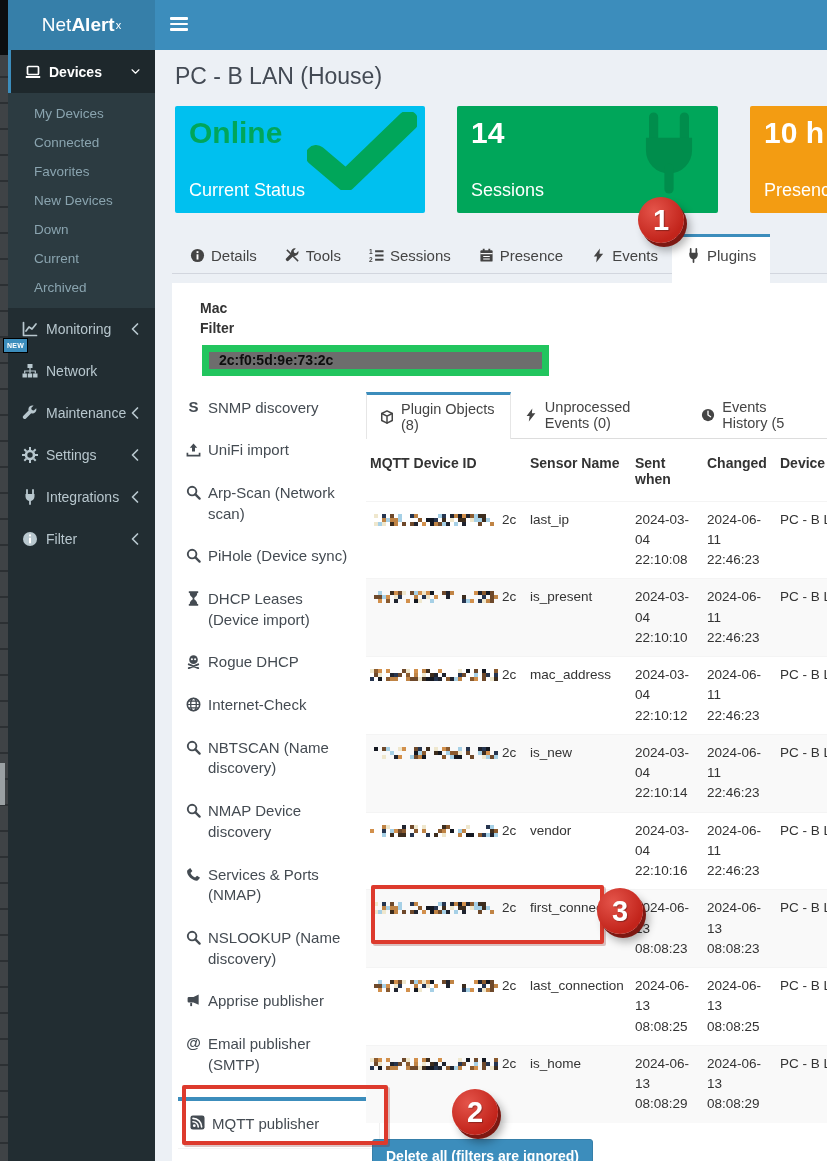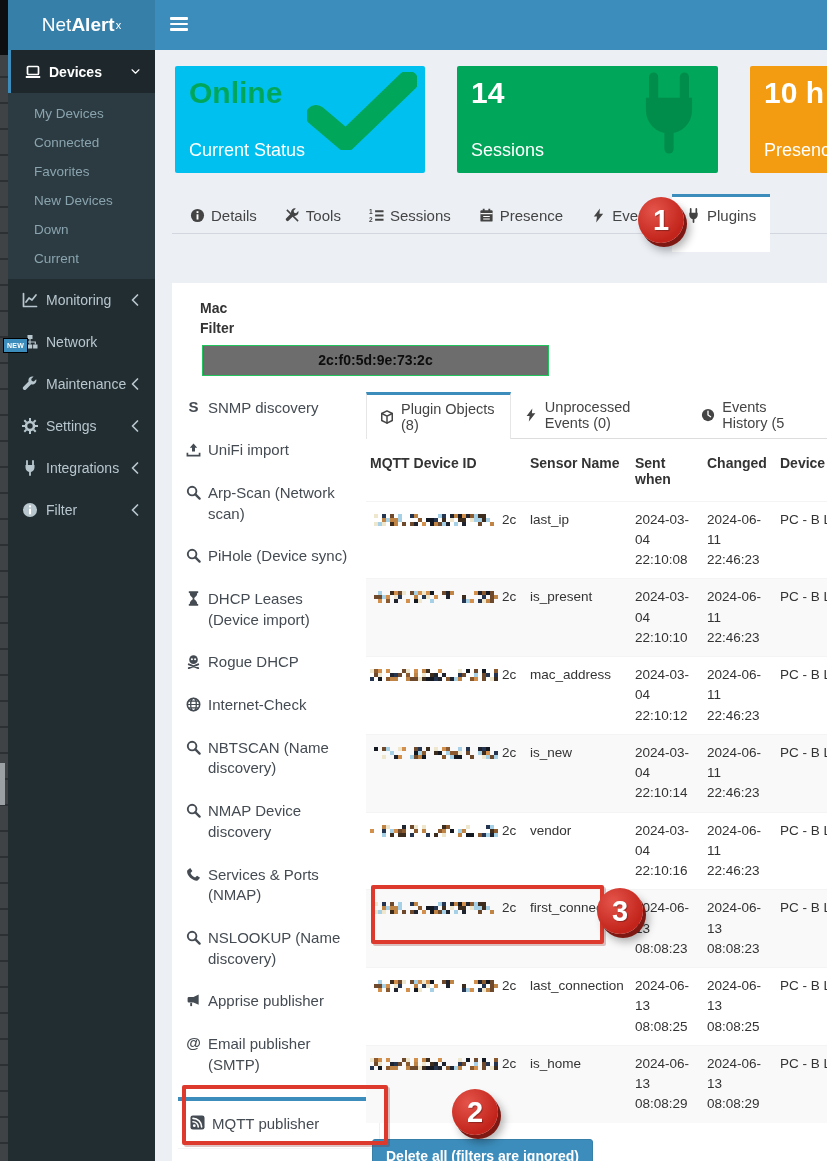--- a/index.html
+++ b/index.html
@@ -51,22 +51,22 @@
   .tabbar { position:relative; margin:24px 0 0 17px; height:37px; display:flex; align-items:stretch; border-bottom:1px solid #d2d6de; padding-left:4px; }
   .tab { display:flex; align-items:center; gap:6px; padding:0 14px; color:#444; font-size:15px; cursor:pointer; }
   .tab .ic { width:15px; height:15px; }
   .tab.active { background:#fff; border-top:3px solid #3c8dbc; height:58px; margin-top:-3px; z-index:2; padding-top:2px; align-items:flex-start; }
   .tab.active .tin { display:flex; align-items:center; gap:6px; margin-top:8px; }
 
   
   .panel { position:absolute; left:17px; top:233px; right:0; height:895px; background:#fff; }
   .macfilter { padding:15px 0 0 28px; }
   .macfilter .mlab { font-weight:700; font-size:14px; color:#333; line-height:1.45; }
-  .macinput { margin:6px 0 0 2px; width:347px; height:31px; background:#6d6d6d; border:1px solid #22c55e;
-    color:#0d0d0d; font-family:"Liberation Sans",sans-serif; font-size:14px; font-weight:700; padding:0 10px;text-align:center; }
+  .macinput { margin:6px 0 0 2px; width:347px; height:31px; background:#6d6d6d; border:7px solid #22c55e;
+    color:#0d0d0d; font-family:"Liberation Sans",sans-serif; font-size:14px; font-weight:700; padding:0 10px; }
 
   .cols { display:flex; margin-top:16px; }
   .leftnav { width:194px; flex:none; padding:6px 0 0 14px; }
   .pn-item { display:flex; gap:7px; color:#444b52; font-size:15px; line-height:1.38; margin-bottom:22px; cursor:pointer; padding-right:16px; }
   .pn-item .ic { margin-top:2px; width:15px; height:15px; }
   .pn-item.active { background:#fff; border-top:4px solid #3c8dbc; border-right:1px solid #f0f0f0; border-bottom:1px solid #f4f4f4;
     margin-left:-8px; padding:13px 10px 13px 12px; width:202px; margin-bottom:10px; }
   .pn-item.active .ic { margin-top:1px; }
 
   .rightcol { flex:1; min-width:0; overflow:hidden; }
@@ -131,20 +131,21 @@
         </svg>
       </span>
   </div>
   <div class="sb-sub" id="sb-sub">
       <div class="sb-sub-item">My Devices</div>
       <div class="sb-sub-item">Connected</div>
       <div class="sb-sub-item">Favorites</div>
       <div class="sb-sub-item">New Devices</div>
       <div class="sb-sub-item">Down</div>
       <div class="sb-sub-item">Current</div>
+      <div class="sb-sub-item">Archived</div>
     </div>
   <div id="sb-items">
       <div class="sb-item">
         <span class="ic">
           <svg viewBox="0 0 16 16">
             <path d="M1.5 1.5v13h13" stroke="currentColor" fill="none" stroke-width="1.7" stroke-linecap="round" stroke-linejoin="round"></path>
             <path d="M4 10l3-4 3 2 4-5" stroke="currentColor" fill="none" stroke-width="1.7" stroke-linecap="round" stroke-linejoin="round"></path>
           </svg>
         </span>
         <span class="lbl">Monitoring</span>
@@ -223,20 +224,21 @@
           <svg viewBox="0 0 16 16">
             <path d="M10.5 3l-5 5 5 5" stroke="currentColor" fill="none" stroke-width="1.7" stroke-linecap="round" stroke-linejoin="round"></path>
           </svg>
         </span>
       </div>
     </div>
 </div>
 <div class="new-badge">NEW</div>
 
 <div class="content">
+  <div class="page-title">PC - B LAN (House)</div>
   <div class="cards" id="cards">
       <div class="card" style="background: rgb(0, 192, 239); width: 250px;">
         <div class="val" style="color: rgb(0, 166, 90);">Online</div>
         <div class="cl">Current Status</div>
         <span class="big-ic" style="color: rgb(0, 166, 90); width: 110px; height: 85px;"><svg viewBox="0 0 24 17">
             <path d="M2 9.5l6.5 5.5L22 2" stroke="currentColor" fill="none" stroke-width="4.6" stroke-linecap="round" stroke-linejoin="round"></path>
           </svg></span>
       </div>
       <div class="card" style="background: rgb(0, 166, 90); width: 261px;">
         <div class="val" style="color: rgb(255, 255, 255);">14</div>

